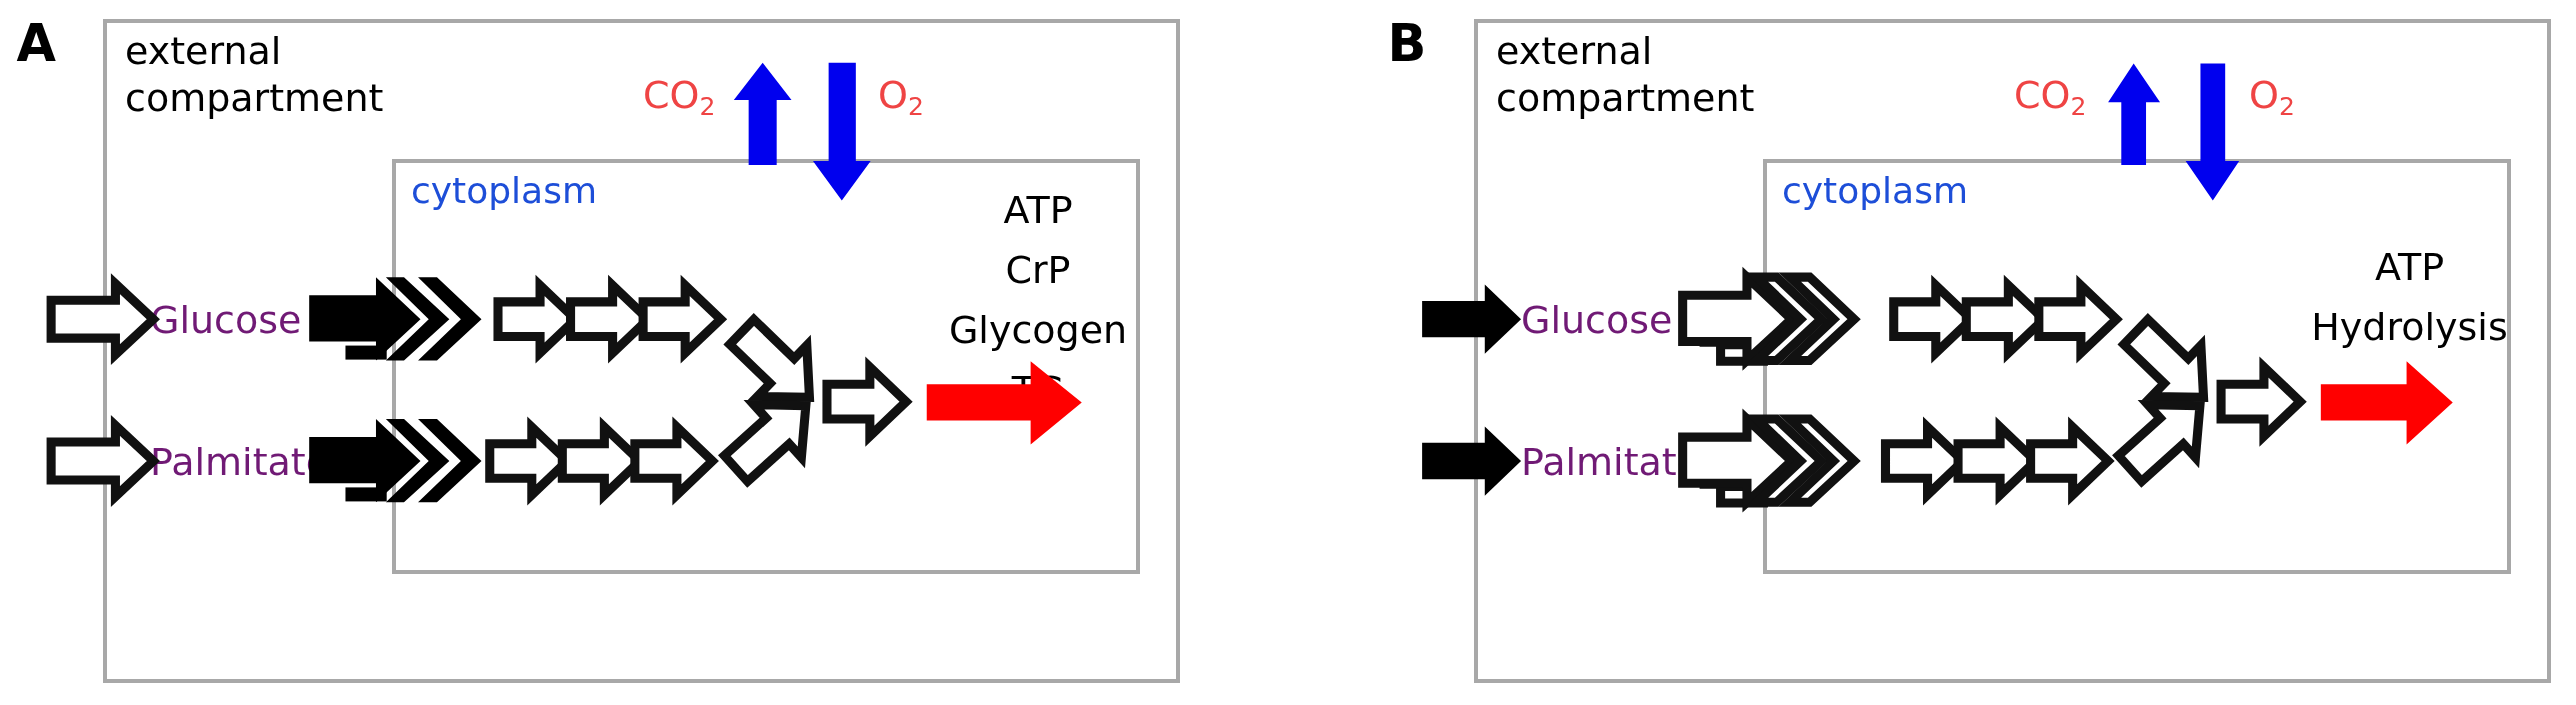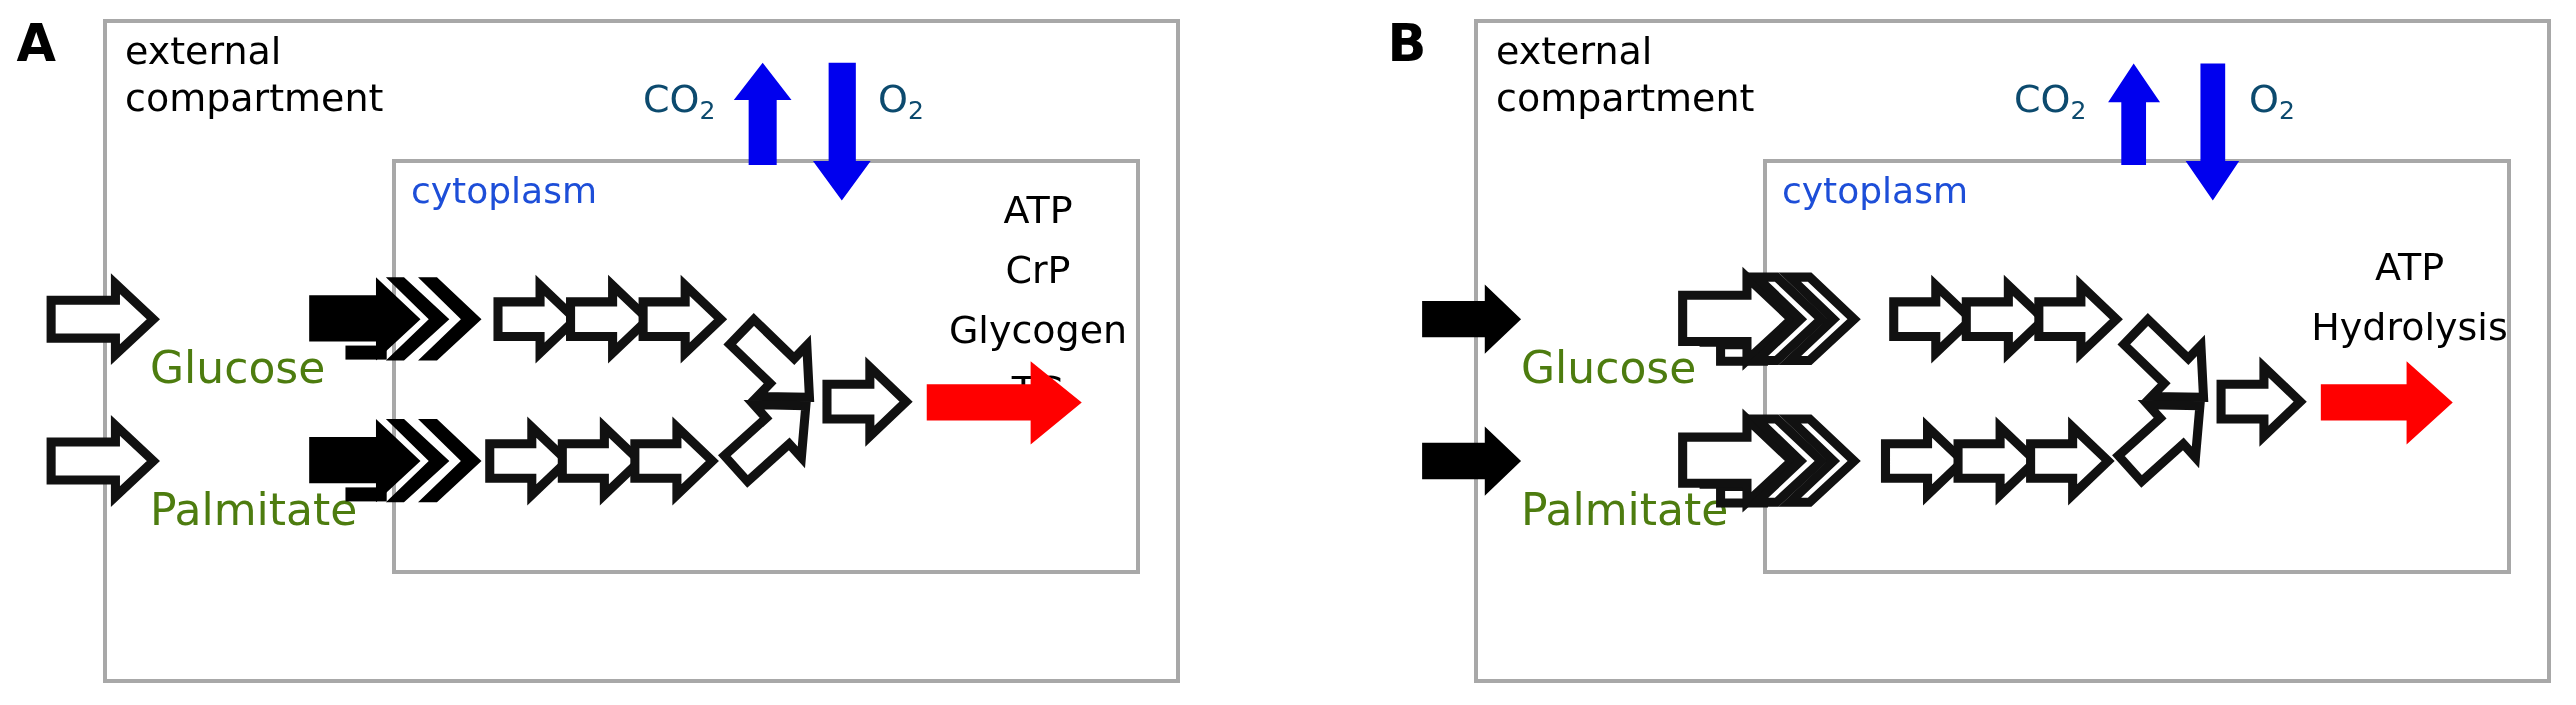--- a/index.html
+++ b/index.html
@@ -69,22 +69,22 @@
     top: 6.6px;
     font-size: 36px;
     line-height: 41px;
     color: #1d4ed8;
   }
 
   
   .gas-label {
     position: absolute;
     font-size: 38px;
-    line-height: 50px;
-    color: #0c4a6e;
+    line-height: 42px;
+    color: #ef4444;
     white-space: nowrap;
   }
   .gas-label sub {
     font-size: 25px;
     vertical-align: baseline;
     position: relative;
     top: 7.4px;
   }
 
   
@@ -93,25 +93,24 @@
     text-align: center;
     font-size: 38px;
     line-height: 60px;
     color: #000000;
     white-space: pre-line;
   }
 
   
   .substrate-label {
     position: absolute;
-    font-size: 44px;
+    font-size: 38px;
     line-height: 38px;
-    color: #4d7c0f;
+    color: #701a75;
     white-space: nowrap;
-    margin-top: 48px;
   }
 
   
   .arrow-layer {
     position: absolute;
     left: 0;
     top: 0;
     width: 1245px;
     height: 706px;
     pointer-events: none;

